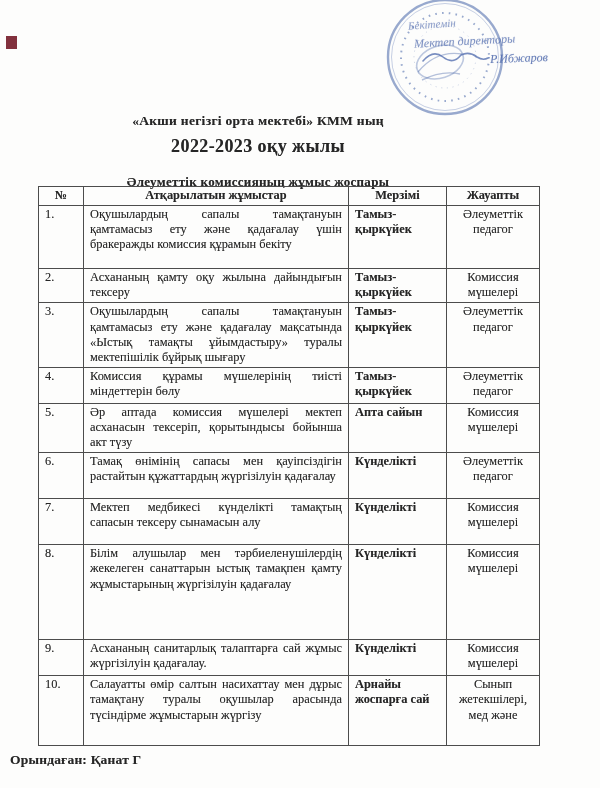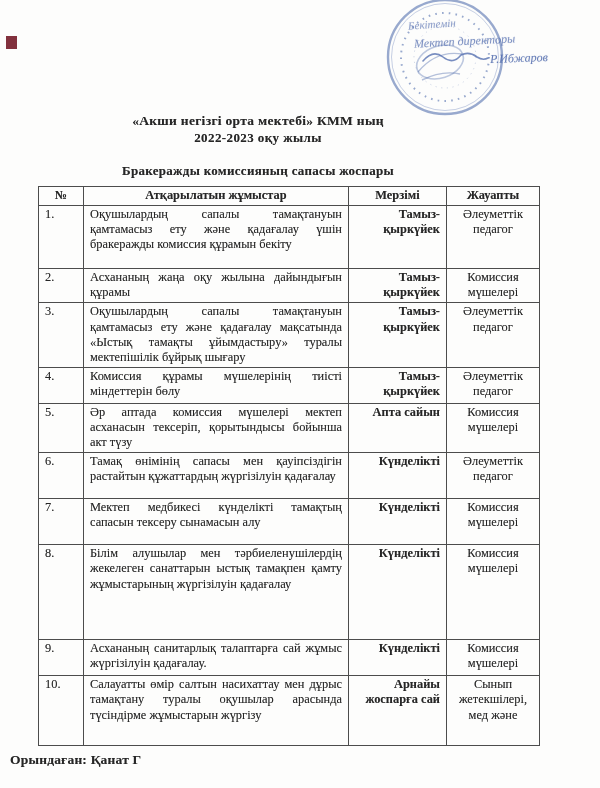--- a/index.html
+++ b/index.html
@@ -22,39 +22,39 @@
   .hand { position:absolute; font-style:italic; color:rgba(86,112,176,.85);
           font-family:"Liberation Serif", serif; white-space:nowrap;
           text-shadow:0 0 1px rgba(86,112,176,.35); }
   .hand-1 { left:408px; top:18px;  font-size:11px; transform:rotate(-4deg); opacity:.75; }
   .hand-2 { left:414px; top:34px;  font-size:12px; transform:rotate(-3deg); opacity:.85; }
   .hand-3 { left:490px; top:51px;  font-size:12px; transform:rotate(-2deg); }
   .sig-stroke { position:absolute; left:420px; top:48px; width:70px; height:18px; }
   
   .title-block { position:absolute; left:0; top:113px; width:516px; text-align:center; }
   .title-line1 { font-size:13.5px; font-weight:700; letter-spacing:.3px; }
-  .title-line2 { font-size:13px;   font-weight:700; margin-top:1px; letter-spacing:.4px; }
+  .title-line2 { font-size:18px;   font-weight:700; margin-top:7px; letter-spacing:.4px; }
   .title-line3 { font-size:13px;   font-weight:700; margin-top:17px; letter-spacing:.3px; }
   .soft { text-shadow:0 0 .5px rgba(40,40,40,.4); }
   
   table.plan {
     position:absolute; left:38px; top:186px; width:501px;
     border-collapse:collapse; table-layout:fixed;
     font-size:12.4px; line-height:1.22;
   }
   table.plan th, table.plan td {
     border:1px solid #4c4c4c;
     vertical-align:top;
     padding:1px 6px 2px 6px;
     text-shadow:0 0 .5px rgba(40,40,40,.35);
   }
   th.h-cell { font-weight:700; text-align:center; padding:2px 2px; }
   td.no-cell   { text-align:left; padding-left:9px; }
   td.task-cell { text-align:justify; text-align-last:left;margin-top:40px; }
-  td.term-cell { text-align:right; font-weight:700; }
+  td.term-cell { text-align:left; font-weight:700; }
   td.resp-cell { text-align:center; }
   tr.hr  { height:18px; }
   tr.r0  { height:63px; }
   tr.r1  { height:32px; }
   tr.r2  { height:64px; }
   tr.r3  { height:36px; }
   tr.r4  { height:46px; }
   tr.r5  { height:46px; }
   tr.r6  { height:46px; }
   tr.r7  { height:95px; }
@@ -87,21 +87,21 @@
   <div class="hand hand-1">Бекітемін</div>
   <div class="hand hand-2">Мектеп директоры</div>
   <svg class="sig-stroke" viewBox="0 0 70 18">
     <path d="M3 13 q10 -12 20 -4 t 18 -2 q8 -4 16 2 q6 4 11 1" fill="none" stroke="rgba(86,112,176,.8)" stroke-width="1.6" stroke-linecap="round"></path>
   </svg>
   <div class="hand hand-3">Р.Ибжаров</div>
 
   <div class="title-block">
     <div class="title-line1 soft">«Акши негізгі орта мектебі» КММ ның</div>
     <div class="title-line2 soft">2022-2023 оқу жылы</div>
-    <div class="title-line3 soft">Бракеражды комиссияның сапасы жоспары</div>
+    <div class="title-line3 soft">Әлеуметтік комиссияның жұмыс жоспары</div>
   </div>
 
   <table class="plan">
     <colgroup>
       <col style="width:45px">
         <col style="width:265px">
         <col style="width:98px">
         <col style="width:93px">
     </colgroup>
     <tbody>
@@ -112,21 +112,21 @@
       <th class="h-cell">Жауапты</th>
     </tr>
     <tr class="r0">
       <td class="no-cell">1.</td>
       <td class="task-cell">Оқушылардың сапалы тамақтануын қамтамасыз ету және қадағалау үшін бракеражды комиссия құрамын бекіту</td>
       <td class="term-cell">Тамыз-қыркүйек</td>
       <td class="resp-cell">Әлеуметтік педагог</td>
     </tr>
     <tr class="r1">
       <td class="no-cell">2.</td>
-      <td class="task-cell">Асхананың жаңа оқу жылына дайындығын құрамы</td>
+      <td class="task-cell">Асхананың қамту оқу жылына дайындығын тексеру</td>
       <td class="term-cell">Тамыз-қыркүйек</td>
       <td class="resp-cell">Комиссия мүшелері</td>
     </tr>
     <tr class="r2">
       <td class="no-cell">3.</td>
       <td class="task-cell">Оқушылардың сапалы тамақтануын қамтамасыз ету және қадағалау мақсатында «Ыстық тамақты ұйымдастыру» туралы мектепішілік бұйрық шығару</td>
       <td class="term-cell">Тамыз-қыркүйек</td>
       <td class="resp-cell">Әлеуметтік педагог</td>
     </tr>
     <tr class="r3">

